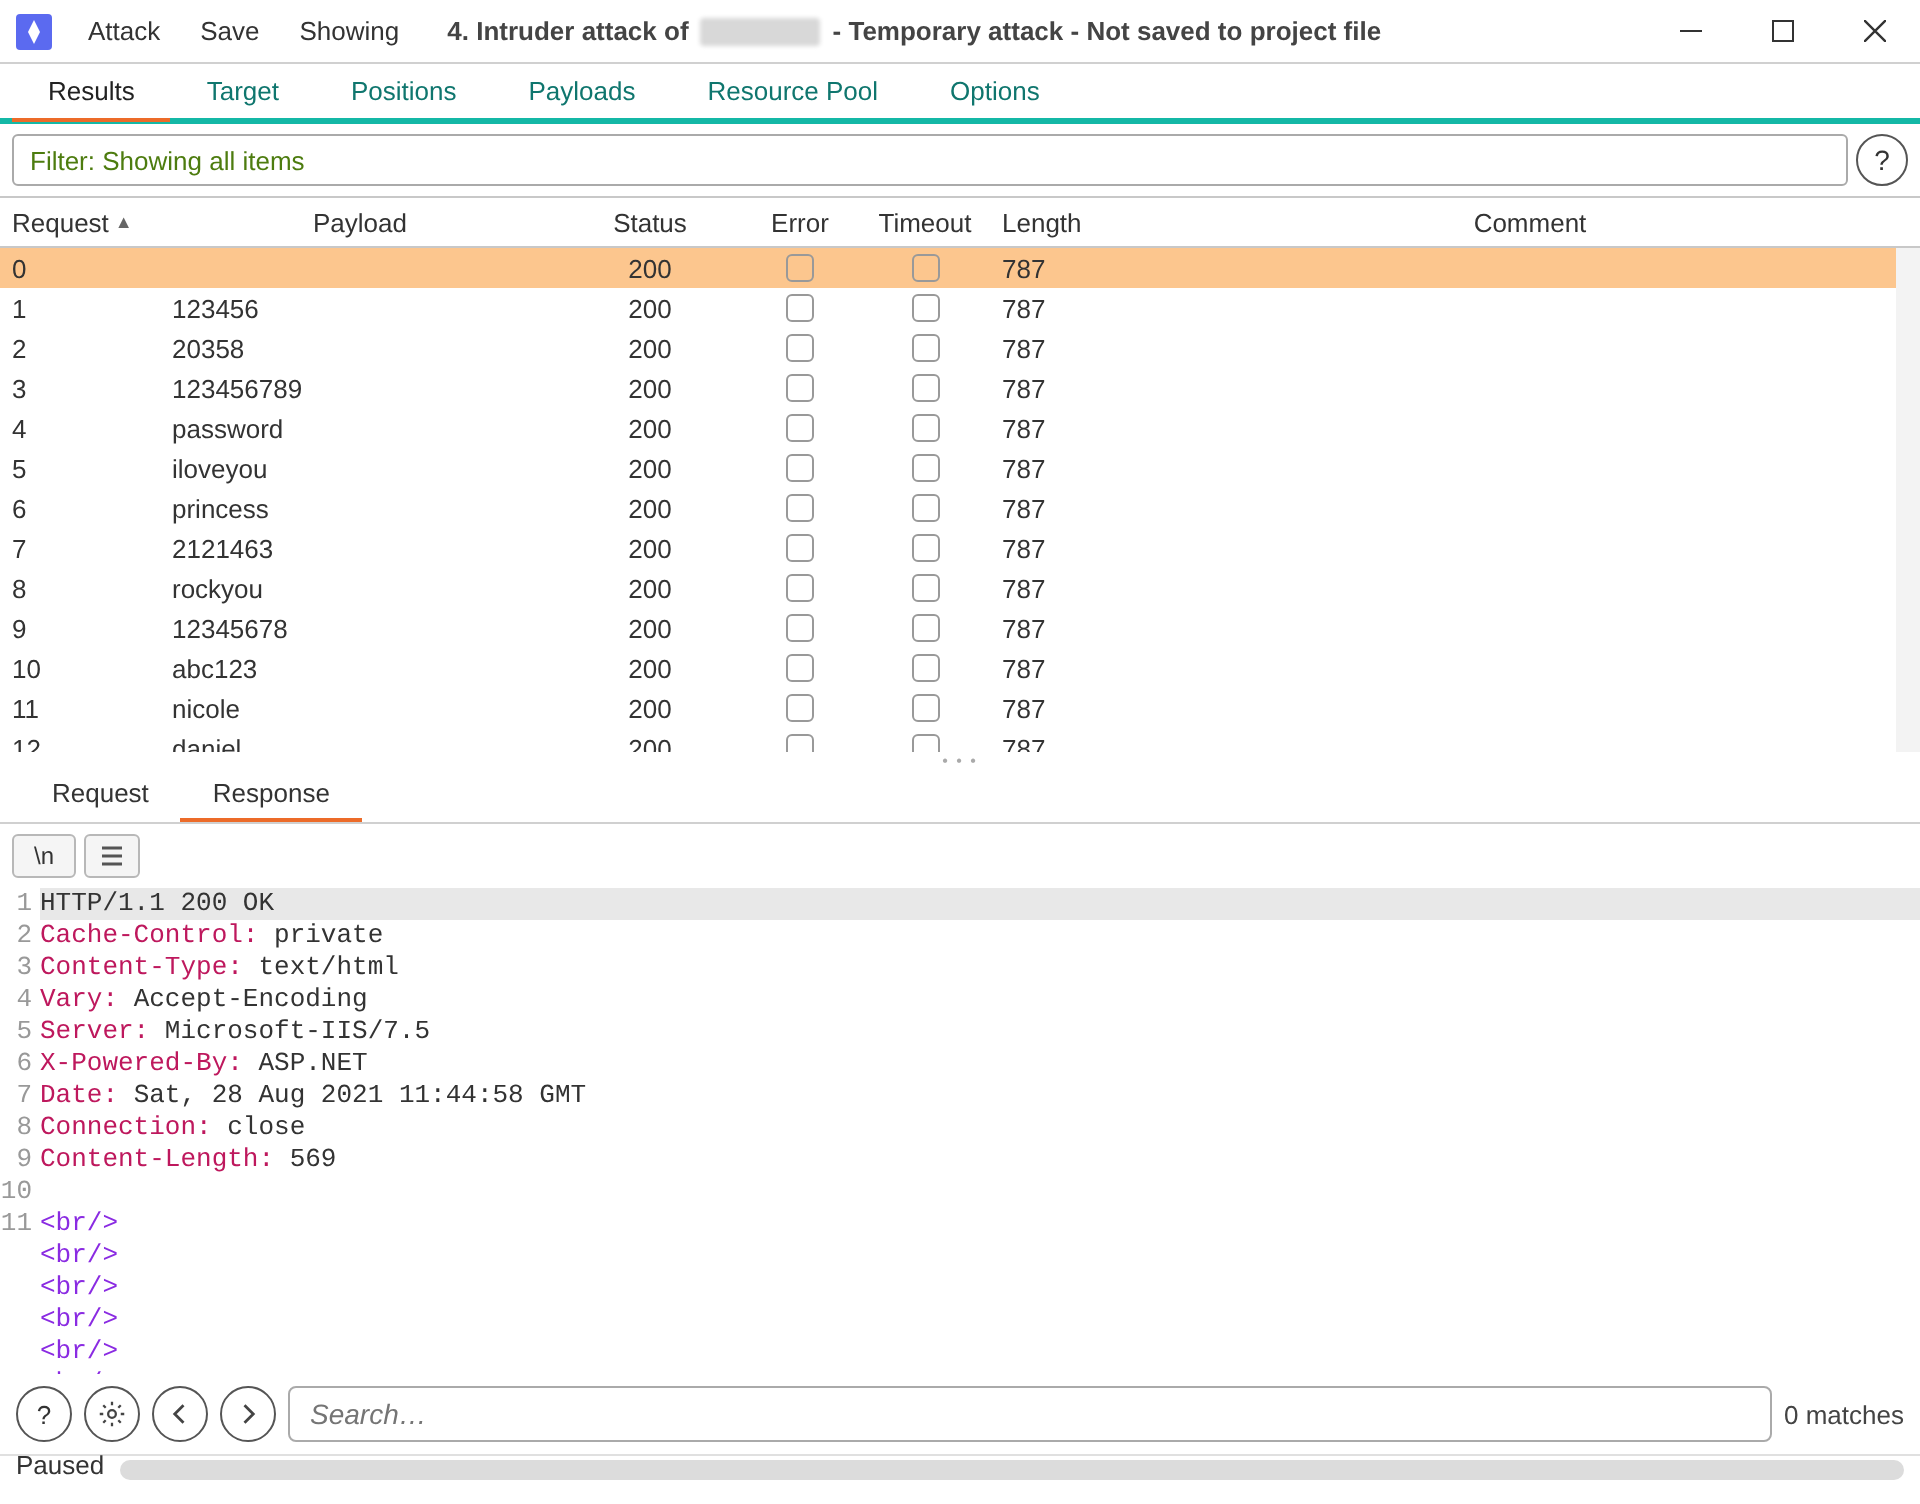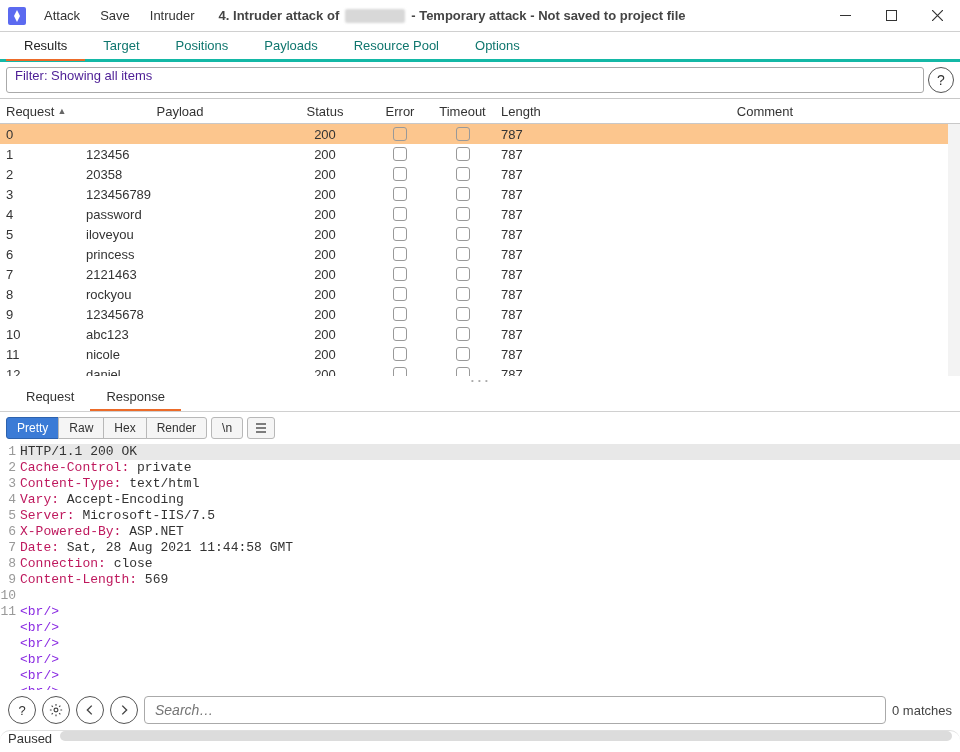--- a/index.html
+++ b/index.html
@@ -13,21 +13,21 @@
 .masked { background: #d8d8d8; display: inline-block; width: 60px; height: 14px; border-radius: 2px; filter: blur(1px); }
 .win-controls { display: flex; }
 .win-btn { width: 46px; height: 32px; display: flex; align-items: center; justify-content: center; cursor: default; }
 .win-btn svg { width: 11px; height: 11px; }
 
 .tabs { height: 30px; display: flex; align-items: flex-start; padding: 0 6px; border-bottom: 3px solid #14b8a6; }
 .tab { padding: 6px 18px; cursor: default; color: #0f766e; border-bottom: 2px solid transparent; }
 .tab.active { border-bottom: 2px solid #ec6b29; color: #222; }
 
 .filter-row { display: flex; align-items: center; padding: 5px 6px; gap: 4px; }
-.filter-input { flex: 1; height: 26px; border: 1px solid #aaa; border-radius: 3px; padding: 0 8px; background: #fff; color: #4c1d95; display: flex; align-items: flex-start; }
+.filter-input { flex: 1; height: 26px; border: 1px solid #aaa; border-radius: 3px; padding: 0 8px; background: #fff; color: #4d7c0f; display: flex; align-items: center; }
 .help-circ { width: 26px; height: 26px; border: 1.5px solid #555; border-radius: 50%; display: flex; align-items: center; justify-content: center; font-size: 14px; cursor: default; }
 
 .grid-header { display: flex; border-top: 1px solid #c8c8c8; border-bottom: 1px solid #c8c8c8; height: 26px; align-items: center; background: #fff; }
 .grid-header .col { padding: 0 6px; color: #333; display: flex; align-items: center; gap: 3px; }
 .col-req { width: 80px; }
 .col-pay { width: 200px; }
 .col-stat { width: 90px; text-align: center; justify-content: center; }
 .col-err { width: 60px; text-align: center; justify-content: center; }
 .col-to { width: 65px; text-align: center; justify-content: center; }
 .col-len { width: 75px; }
@@ -58,36 +58,36 @@
 .line1 { background: #e8e8e8; }
 .hn { color: #be185d; }
 .tag { color: #8a2be2; }
 
 .search-row { display: flex; align-items: center; gap: 6px; padding: 6px 8px; }
 .round-btn { width: 28px; height: 28px; border: 1.5px solid #555; border-radius: 50%; display: flex; align-items: center; justify-content: center; cursor: default; }
 .round-btn svg { width: 14px; height: 14px; }
 .search-input { flex: 1; height: 28px; border: 1px solid #aaa; border-radius: 4px; padding: 0 10px; font-size: 14px; font-style: italic; color: #888; }
 .matches { color: #444; }
 
-.status-bar { height: 22px; display: flex; align-items: flex-start; padding: 0 8px; gap: 8px; border-top: 1px solid #e0e0e0; border-radius: 10px; }
+.status-bar { height: 22px; display: flex; align-items: flex-end; padding: 12px 8px; gap: 8px; border-top: 1px solid #e0e0e0; }
 .progress { flex: 1; height: 10px; background: #dcdcdc; border-radius: 5px; }
 </style>
 </head>
 <body>
 
 <div class="titlebar">
   <div class="app-icon">
     <svg viewBox="0 0 12 12">
         <path d="M6 0 L9 6 L6 12 L3 6 Z" fill="#fff"></path>
       </svg>
   </div>
   <div id="menu-host" style="display:flex">
       <div class="menu-item">Attack</div>
       <div class="menu-item">Save</div>
-      <div class="menu-item">Intruder</div>
+      <div class="menu-item">Showing</div>
     </div>
   <div class="title-text">
     <span>4. Intruder attack of</span>
     <span class="masked"></span>
     <span> - Temporary attack - Not saved to project file</span>
   </div>
   <div class="win-controls">
     <div class="win-btn">
         <svg viewBox="0 0 11 11">
           <path d="M0 5.5 H11" stroke="#333" stroke-width="1"></path>
@@ -311,26 +311,20 @@
 </div>
 
 <div class="splitter">• • •</div>
 
 <div class="lower-tabs" id="lower-tabs">
     <div class="lower-tab">Request</div>
     <div class="lower-tab active">Response</div>
   </div>
 
 <div class="view-bar">
-  <div id="view-btns" style="display:flex;gap:0">
-      <div class="view-btn active" style="border-radius: 3px 0px 0px 3px; margin-left: 0px;">Pretty</div>
-      <div class="view-btn" style="border-radius: 0px; margin-left: -1px;">Raw</div>
-      <div class="view-btn" style="border-radius: 0px; margin-left: -1px;">Hex</div>
-      <div class="view-btn" style="border-radius: 0px 3px 3px 0px; margin-left: -1px;">Render</div>
-    </div>
   <div class="view-btn">\n</div>
   <div class="view-btn icon">
     <svg viewBox="0 0 12 12" width="12" height="12">
         <path d="M1 2H11M1 6H11M1 10H11" stroke="#555" stroke-width="1.4"></path>
       </svg>
   </div>
 </div>
 
 <div class="editor">
   <div class="gutter" id="gutter">

